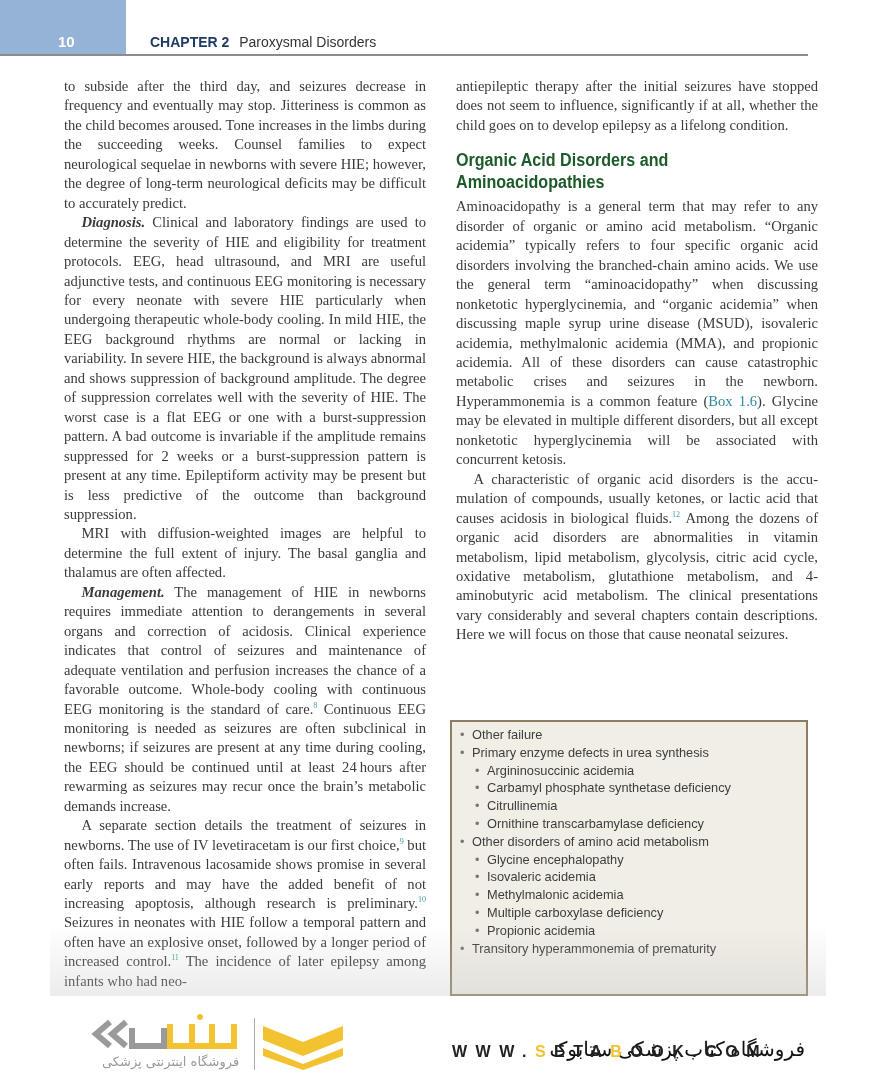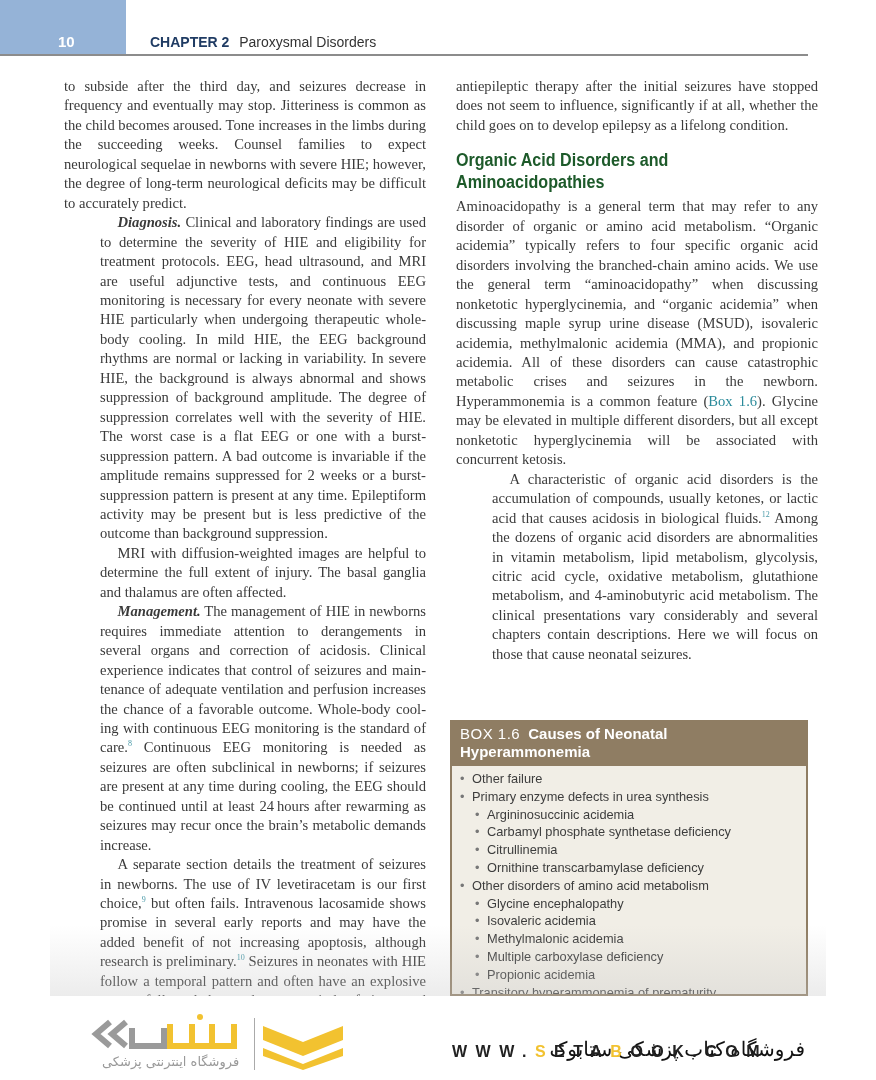--- a/index.html
+++ b/index.html
@@ -24,21 +24,21 @@
       position: absolute; left: 0; top: 54px; width: 808px; height: 2px; background: #8c8c8c;
     }
 
     .col {
       position: absolute; width: 362px;
       font-size: 14.6px; line-height: 19.45px; text-align: justify; hyphens: manual;
     }
     .col-left { left: 64px; top: 77px; }
     .col-right { left: 456px; top: 77px; }
     .col p { margin: 0; }
-    .col p.indent { text-indent: 1.2em; margin-left: 36px; }
+    .col p.indent { text-indent: 1.2em; }
     .run-in { font-weight: bold; font-style: italic; }
     sup.ref { font-size: 8px; color: #4a9aa8; vertical-align: super; line-height: 0; }
     .xref { color: #2a8a9a; }
 
     .section-heading {
       font-family: "Liberation Sans", sans-serif; font-weight: bold; font-size: 17.5px;
       line-height: 22px; color: #1d5a2a; margin: 14px 0 4px 0; text-align: left;
       transform: scaleX(0.92); transform-origin: left;
     }
 
@@ -108,23 +108,20 @@
 </div>
 
 <div class="col col-right">
   <p>antiepileptic therapy after the initial seizures have stopped does not seem to influence, significantly if at all, whether the child goes on to develop epilepsy as a lifelong condition.</p>
   <h2 class="section-heading">Organic Acid Disorders and Aminoacidopathies</h2>
   <p><span>Aminoacidopathy is a general term that may refer to any disorder of organic or amino acid metabolism. “Organic acidemia” typically refers to four specific organic acid disorders involving the branched-chain amino acids. We use the general term “aminoacidopathy” when discuss­ing nonketotic hyperglycinemia, and “organic acidemia” when discussing maple syrup urine disease (MSUD), isovaleric acidemia, methylmalonic acidemia (MMA), and propionic acidemia. All of these disorders can cause catastrophic metabolic crises and seizures in the new­born. Hyperammonemia is a common feature (</span><span class="xref">Box 1.6</span><span>). Glycine may be elevated in multiple different disorders, but all except nonketotic hyperglycinemia will be asso­ciated with concurrent ketosis.</span></p>
   <p class="indent"><span>A characteristic of organic acid disorders is the accu­mulation of compounds, usually ketones, or lactic acid that causes acidosis in biological fluids.</span><sup class="ref">12</sup><span> Among the dozens of organic acid disorders are abnormalities in vitamin metabolism, lipid metabolism, glycolysis, citric acid cycle, oxidative metabolism, glutathione metabo­lism, and 4-aminobutyric acid metabolism. The clinical presentations vary considerably and several chapters contain descriptions. Here we will focus on those that cause neonatal seizures.</span></p>
 </div>
 
 <div class="box">
-  <div class="box-header">
-    <span class="box-label">BOX 1.6</span><span class="box-title">Causes of Neonatal Hyperammonemia</span>
-  </div>
   <ul class="box-list" id="box-list">
       <li>Other failure</li>
       <li>Primary enzyme defects in urea synthesis</li>
       <li class="sub">Argininosuccinic acidemia</li>
       <li class="sub">Carbamyl phosphate synthetase deficiency</li>
       <li class="sub">Citrullinemia</li>
       <li class="sub">Ornithine transcarbamylase deficiency</li>
       <li>Other disorders of amino acid metabolism</li>
       <li class="sub">Glycine encephalopathy</li>
       <li class="sub">Isovaleric acidemia</li>

